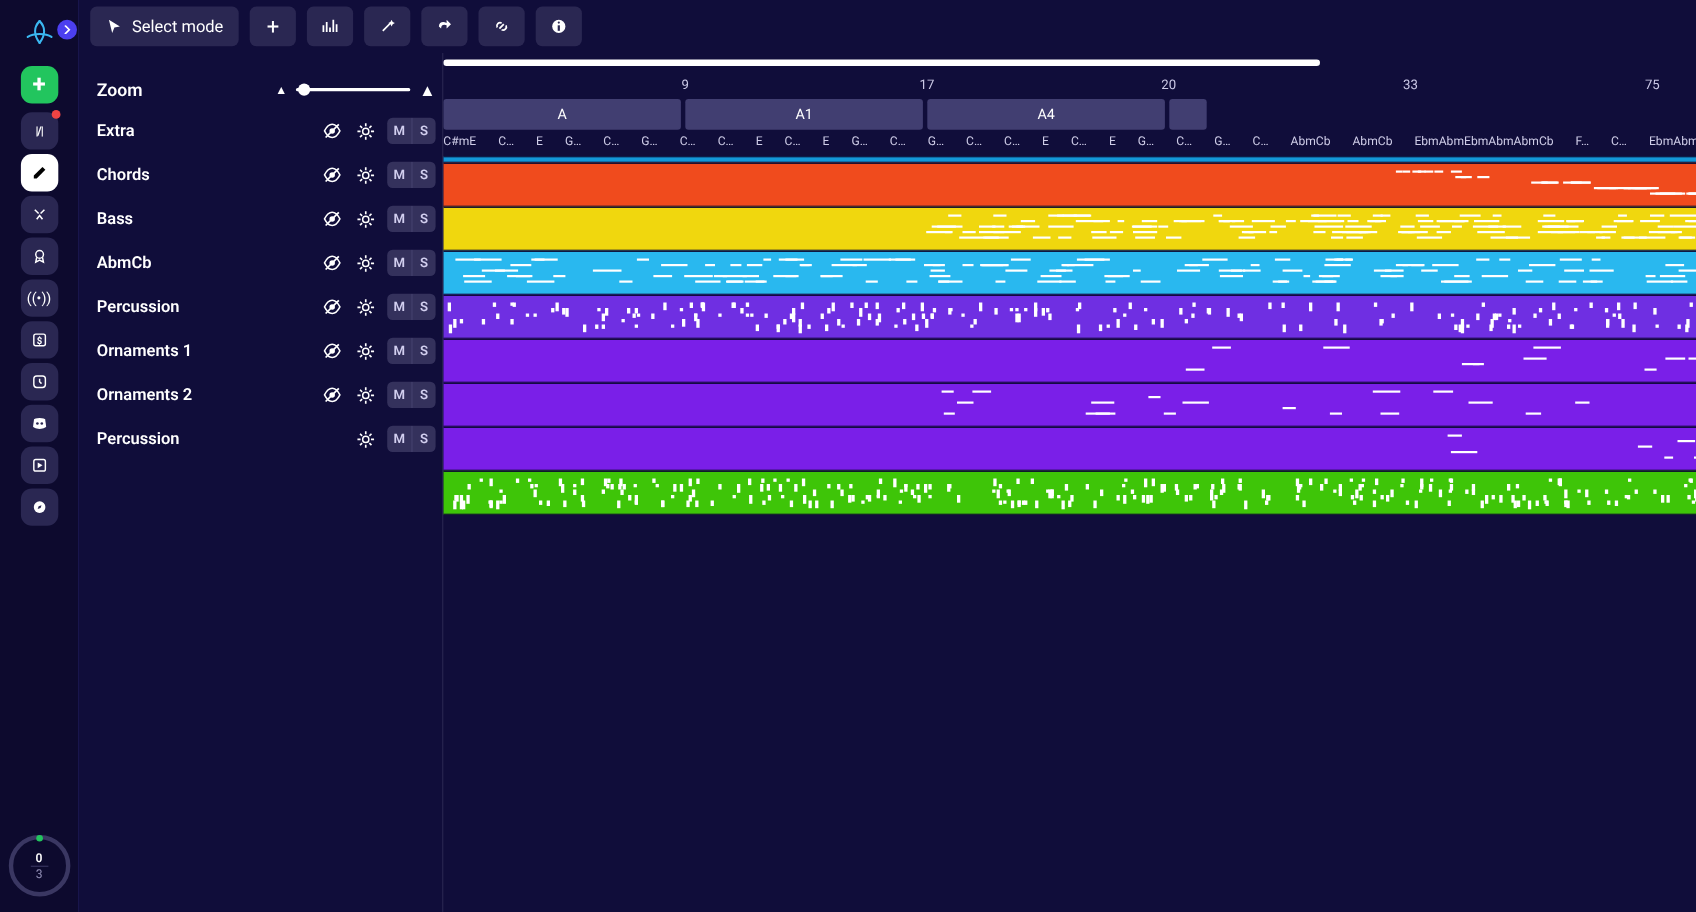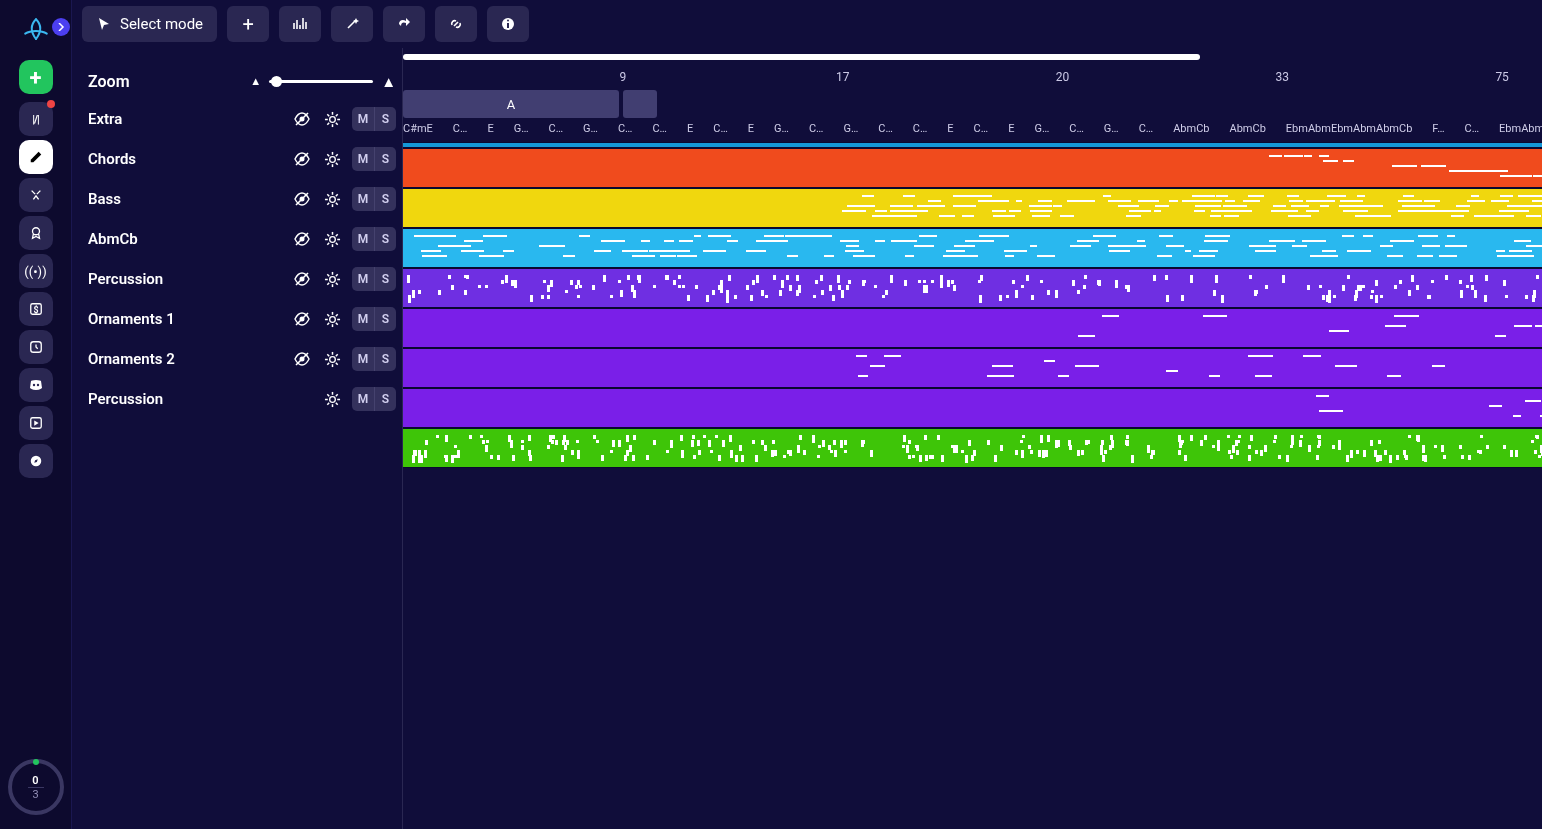--- a/index.html
+++ b/index.html
@@ -693,20 +693,22 @@
       <div class="mini-map"></div>
       <div class="bar-numbers" id="bar-numbers">
           <span class="bar-num" style="left: 19.3%;">9</span>
           <span class="bar-num" style="left: 38.6%;">17</span>
           <span class="bar-num" style="left: 57.9%;">20</span>
           <span class="bar-num" style="left: 77.2%;">33</span>
           <span class="bar-num" style="left: 96.5%;">75</span>
         </div>
       <div class="sections" id="sections">
           <div class="section" style="width: 19%;">A</div>
+          <div class="section" style="width: 19%;">A1</div>
+          <div class="section" style="width: 19%;">A4</div>
           <div class="section" style="width: 3%;"></div>
         </div>
       <div class="chord-row" id="chord-row">
           <span class="chord" style="margin-right: 16px;">C#mE</span>
           <span class="chord" style="margin-right: 16px;">C…</span>
           <span class="chord" style="margin-right: 16px;">E</span>
           <span class="chord" style="margin-right: 16px;">G…</span>
           <span class="chord" style="margin-right: 16px;">C…</span>
           <span class="chord" style="margin-right: 16px;">G…</span>
           <span class="chord" style="margin-right: 16px;">C…</span>

